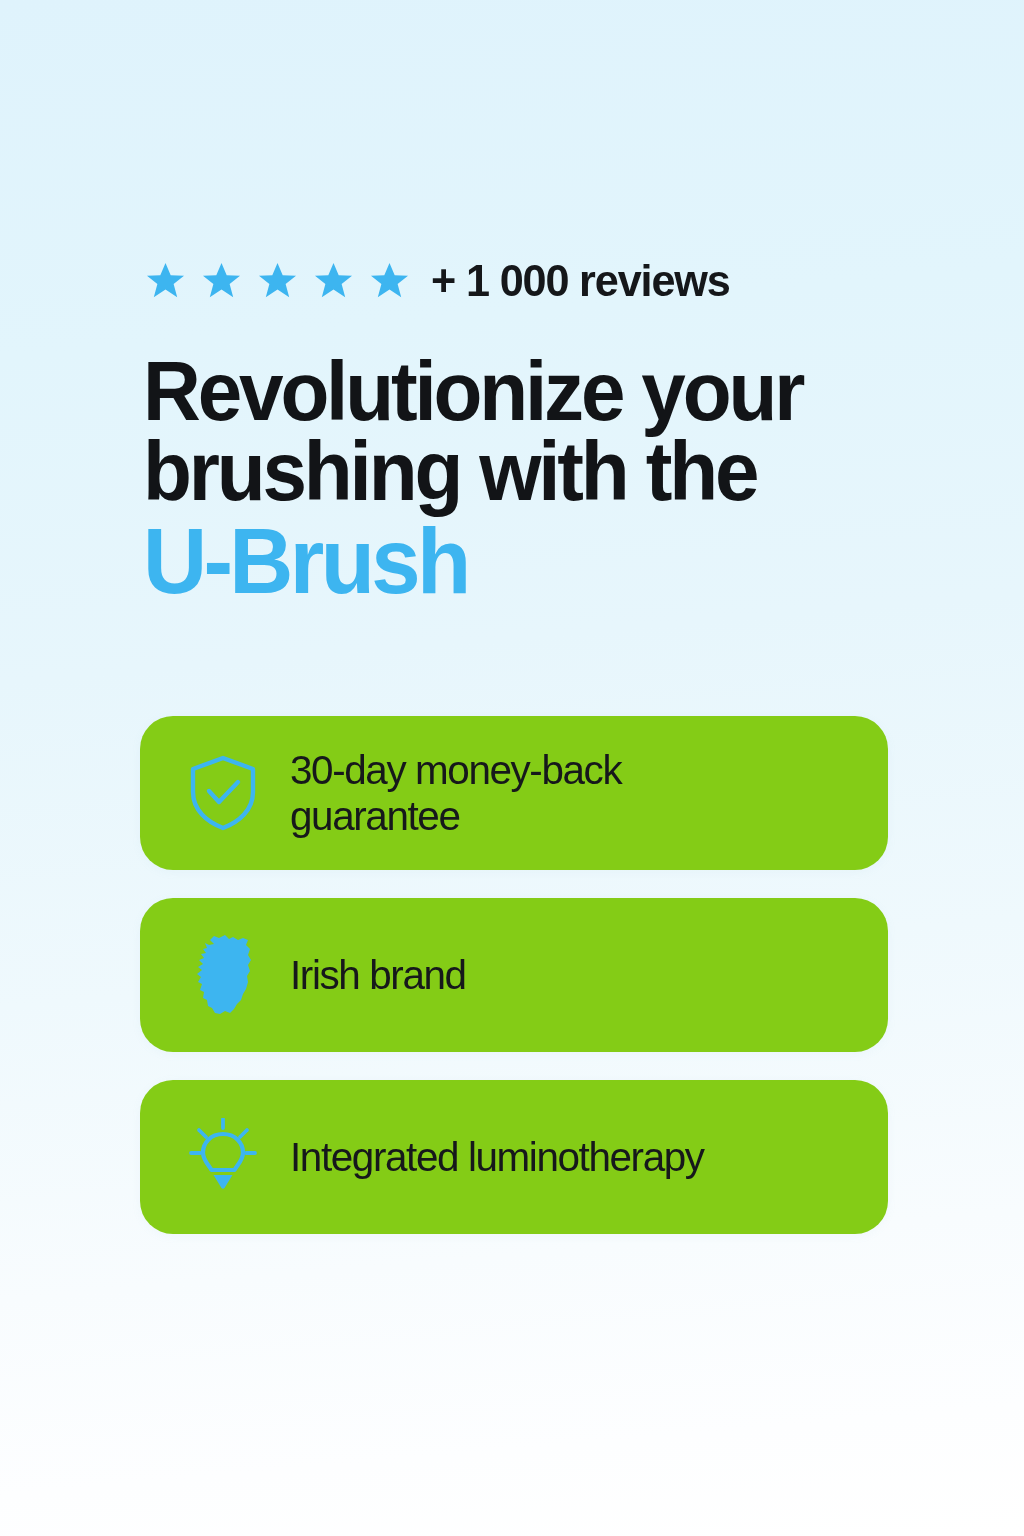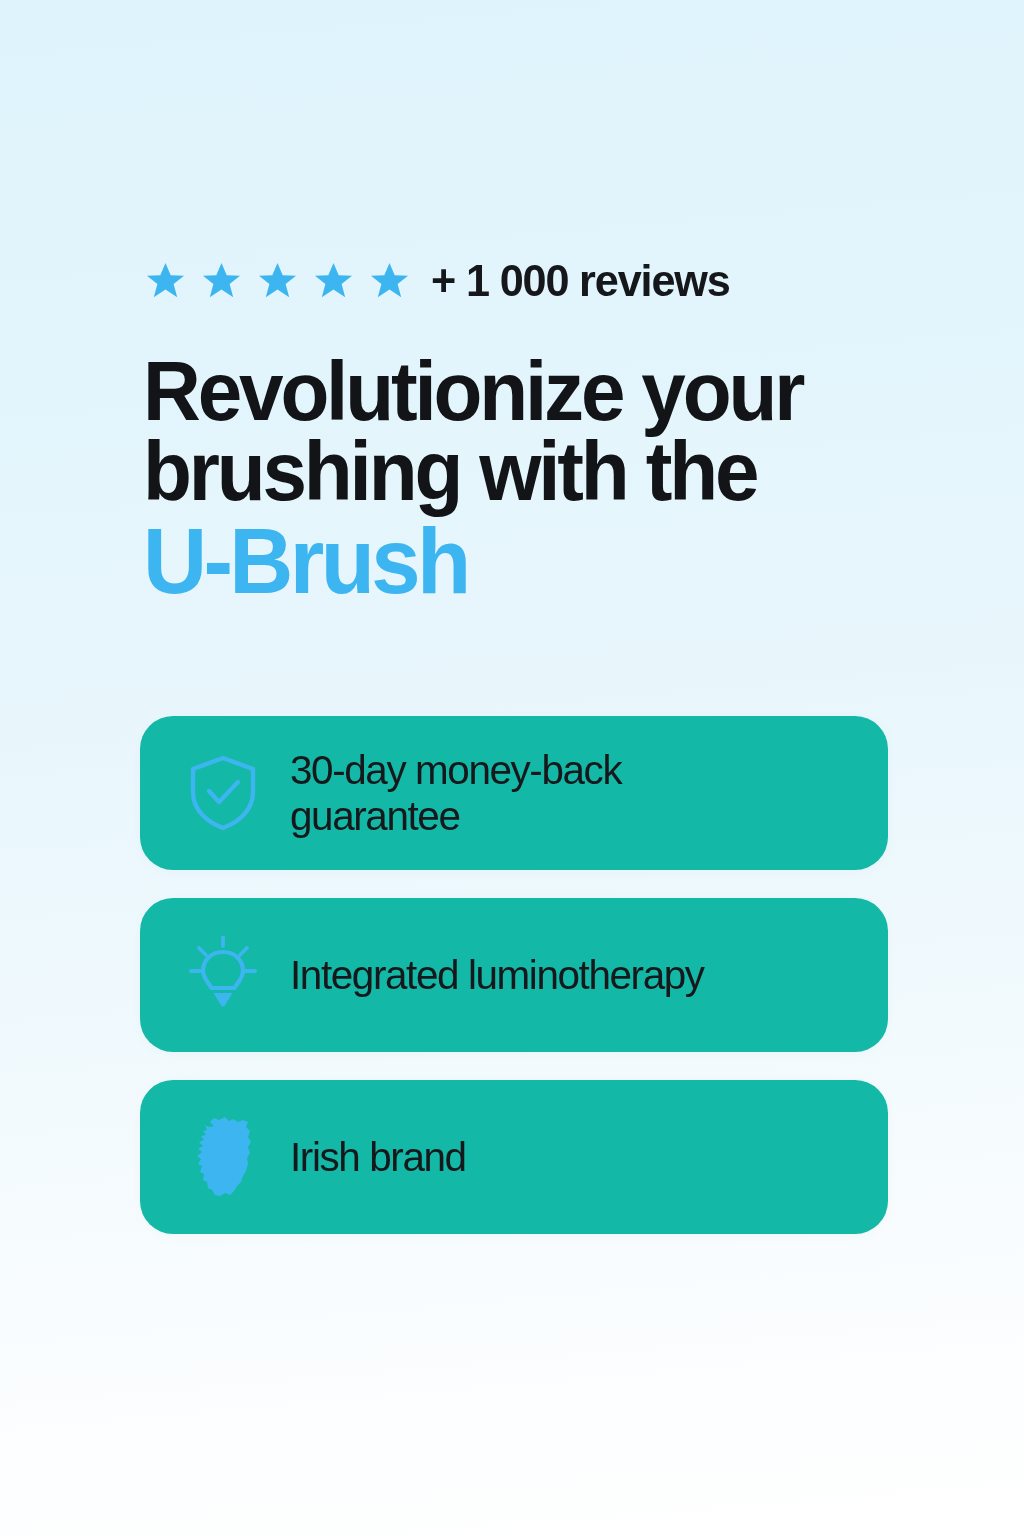--- a/index.html
+++ b/index.html
@@ -88,21 +88,21 @@
   .cards {
     position:absolute;
     left:140px;
     top:716px;
     width:748px;
     display:flex;
     flex-direction:column;
     gap:28px;
   }
   .card {
-    background:#14b8a6;
+    background:#84cc16;
     border-radius:33px;
     height:154px;
     display:flex;
     align-items:center;
     padding-left:40px;
     padding-right:26px;
     box-shadow:0 2px 10px rgba(140,180,200,0.07);
   }
   .card-icon {
     width:86px;
@@ -175,47 +175,47 @@
           <path d="M36 4 L66 15 V38 C66 56 52 68 36 74 C20 68 6 56 6 38 V15 Z" fill="none" stroke="#3DB5F0" stroke-width="4.4" stroke-linejoin="round"></path>
           <polyline points="22,37 32,48 51,28" fill="none" stroke="#3DB5F0" stroke-width="4.4" stroke-linecap="round" stroke-linejoin="round"></polyline>
         </svg>
       </span>
       <div class="card-text">
         <span class="ln">30-day money-back</span>
         <span class="ln">guarantee</span>
       </div>
     </div>
 
+
+    <div class="card">
+      <span class="card-icon">
+        <svg width="62" height="82" viewBox="0 0 62 82" xmlns="http://www.w3.org/2000/svg">
+          <path d="M33 1 L27 4 L22 2 L18 6 L22 10 L17 11 L13 9 L15 14 L11 15 L14 19
+                   L9 20 L12 24 L7 26 L11 30 L6 33 L10 36 L5 40 L9 43 L6 48 L10 50
+                   L8 56 L12 58 L11 64 L15 66 L16 72 L20 74 L23 79 L28 80 L33 77
+                   L38 79 L42 75 L45 70 L49 66 L51 60 L54 55 L56 48 L55 42 L58 37
+                   L56 31 L59 26 L56 21 L58 15 L54 11 L56 6 L51 4 L46 6 L41 3 L37 5 Z" fill="#3DB5F0"></path>
+        </svg>
+      </span>
+      <div class="card-text">
+        <span class="ln">Irish brand</span>
+      </div>
+    </div>
 
     <div class="card">
       <span class="card-icon">
         <svg width="80" height="78" viewBox="0 0 80 78" xmlns="http://www.w3.org/2000/svg">
           <path d="M40 16 C27.5 16 20 25 20 34.5 C20 42 25 46 28.5 52 L51.5 52 C55 46 60 42 60 34.5 C60 25 52.5 16 40 16 Z" fill="none" stroke="#3DB5F0" stroke-width="4.2" stroke-linejoin="round"></path>
           <path d="M30.5 57 L49.5 57 L41.5 70 Q40 71.6 38.5 70 Z" fill="#3DB5F0"></path>
           <line x1="40" y1="1" x2="40" y2="10" stroke="#3DB5F0" stroke-width="3.8" stroke-linecap="round"></line>
           <line x1="8" y1="35" x2="17" y2="35" stroke="#3DB5F0" stroke-width="3.8" stroke-linecap="round"></line>
           <line x1="63" y1="35" x2="72" y2="35" stroke="#3DB5F0" stroke-width="3.8" stroke-linecap="round"></line>
           <line x1="16" y1="12" x2="23" y2="19" stroke="#3DB5F0" stroke-width="3.8" stroke-linecap="round"></line>
           <line x1="64" y1="12" x2="57" y2="19" stroke="#3DB5F0" stroke-width="3.8" stroke-linecap="round"></line>
         </svg>
       </span>
       <div class="card-text">
         <span class="ln">Integrated luminotherapy</span>
       </div>
     </div>
 
-    <div class="card">
-      <span class="card-icon">
-        <svg width="62" height="82" viewBox="0 0 62 82" xmlns="http://www.w3.org/2000/svg">
-          <path d="M33 1 L27 4 L22 2 L18 6 L22 10 L17 11 L13 9 L15 14 L11 15 L14 19
-                   L9 20 L12 24 L7 26 L11 30 L6 33 L10 36 L5 40 L9 43 L6 48 L10 50
-                   L8 56 L12 58 L11 64 L15 66 L16 72 L20 74 L23 79 L28 80 L33 77
-                   L38 79 L42 75 L45 70 L49 66 L51 60 L54 55 L56 48 L55 42 L58 37
-                   L56 31 L59 26 L56 21 L58 15 L54 11 L56 6 L51 4 L46 6 L41 3 L37 5 Z" fill="#3DB5F0"></path>
-        </svg>
-      </span>
-      <div class="card-text">
-        <span class="ln">Irish brand</span>
-      </div>
-    </div>
-
   </div>
 </div>
 
 </body></html>

